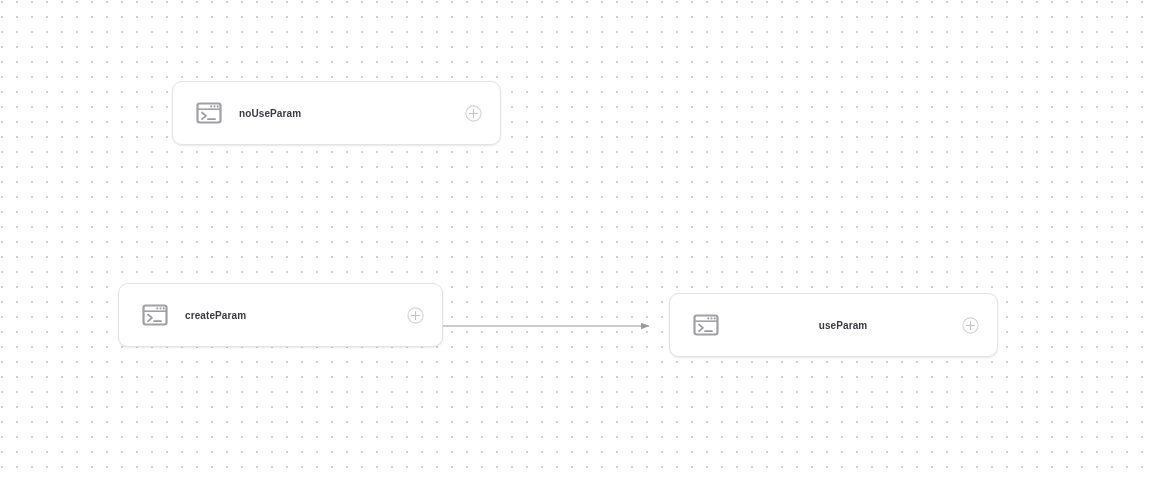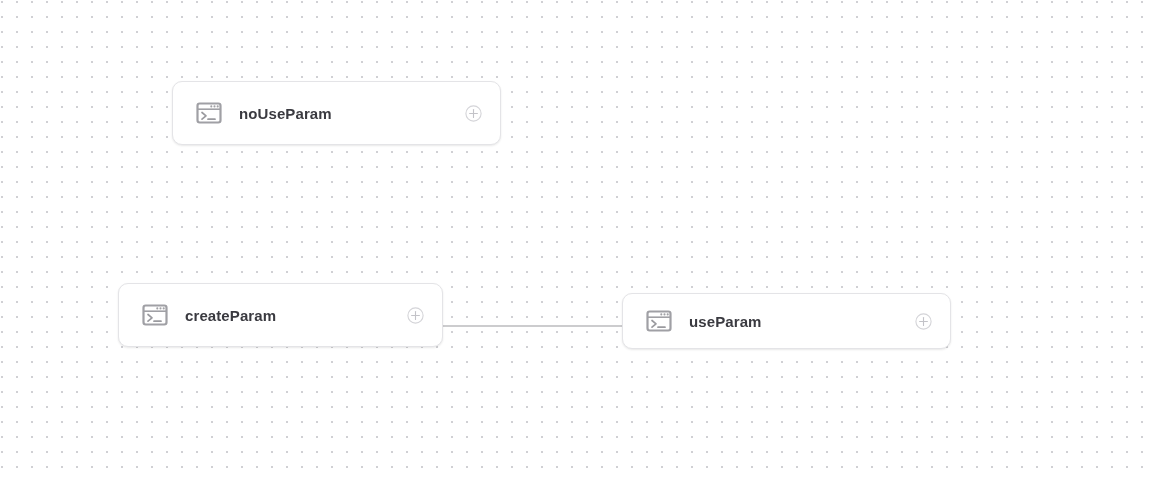--- a/index.html
+++ b/index.html
@@ -51,42 +51,42 @@
   .node-icon {
     flex: 0 0 auto;
     width: 28px;
     height: 28px;
     display: block;
   }
 
   .node-label {
     flex: 1 1 auto;
     margin-left: 16px;
-    font-size: 15px;
+    font-size: 10px;
     font-weight: bold;
     color: #3a3a40;
     letter-spacing: 0.1px;
     white-space: nowrap;
     overflow: hidden;
     text-overflow: ellipsis;
   }
 
   .node-add {
     flex: 0 0 auto;
     width: 17px;
     height: 17px;
     margin-left: 12px;
     display: block;
     cursor: pointer;
   }
 
   
   #node-noUseParam { left: 172px; top: 81px;  width: 329px; height: 64px; }
   #node-createParam{ left: 118px; top: 283px; width: 325px; height: 64px; }
-  #node-useParam   { left: 622px; top: 293px; width: 329px; height: 56px; }
+  #node-useParam   { left: 669px; top: 293px; width: 329px; height: 64px; text-align: center; }
 
   
   .handle {
     position: absolute;
     width: 6px;
     height: 6px;
     border-radius: 50%;
     background: transparent;
     top: 50%;
     transform: translateY(-50%);

